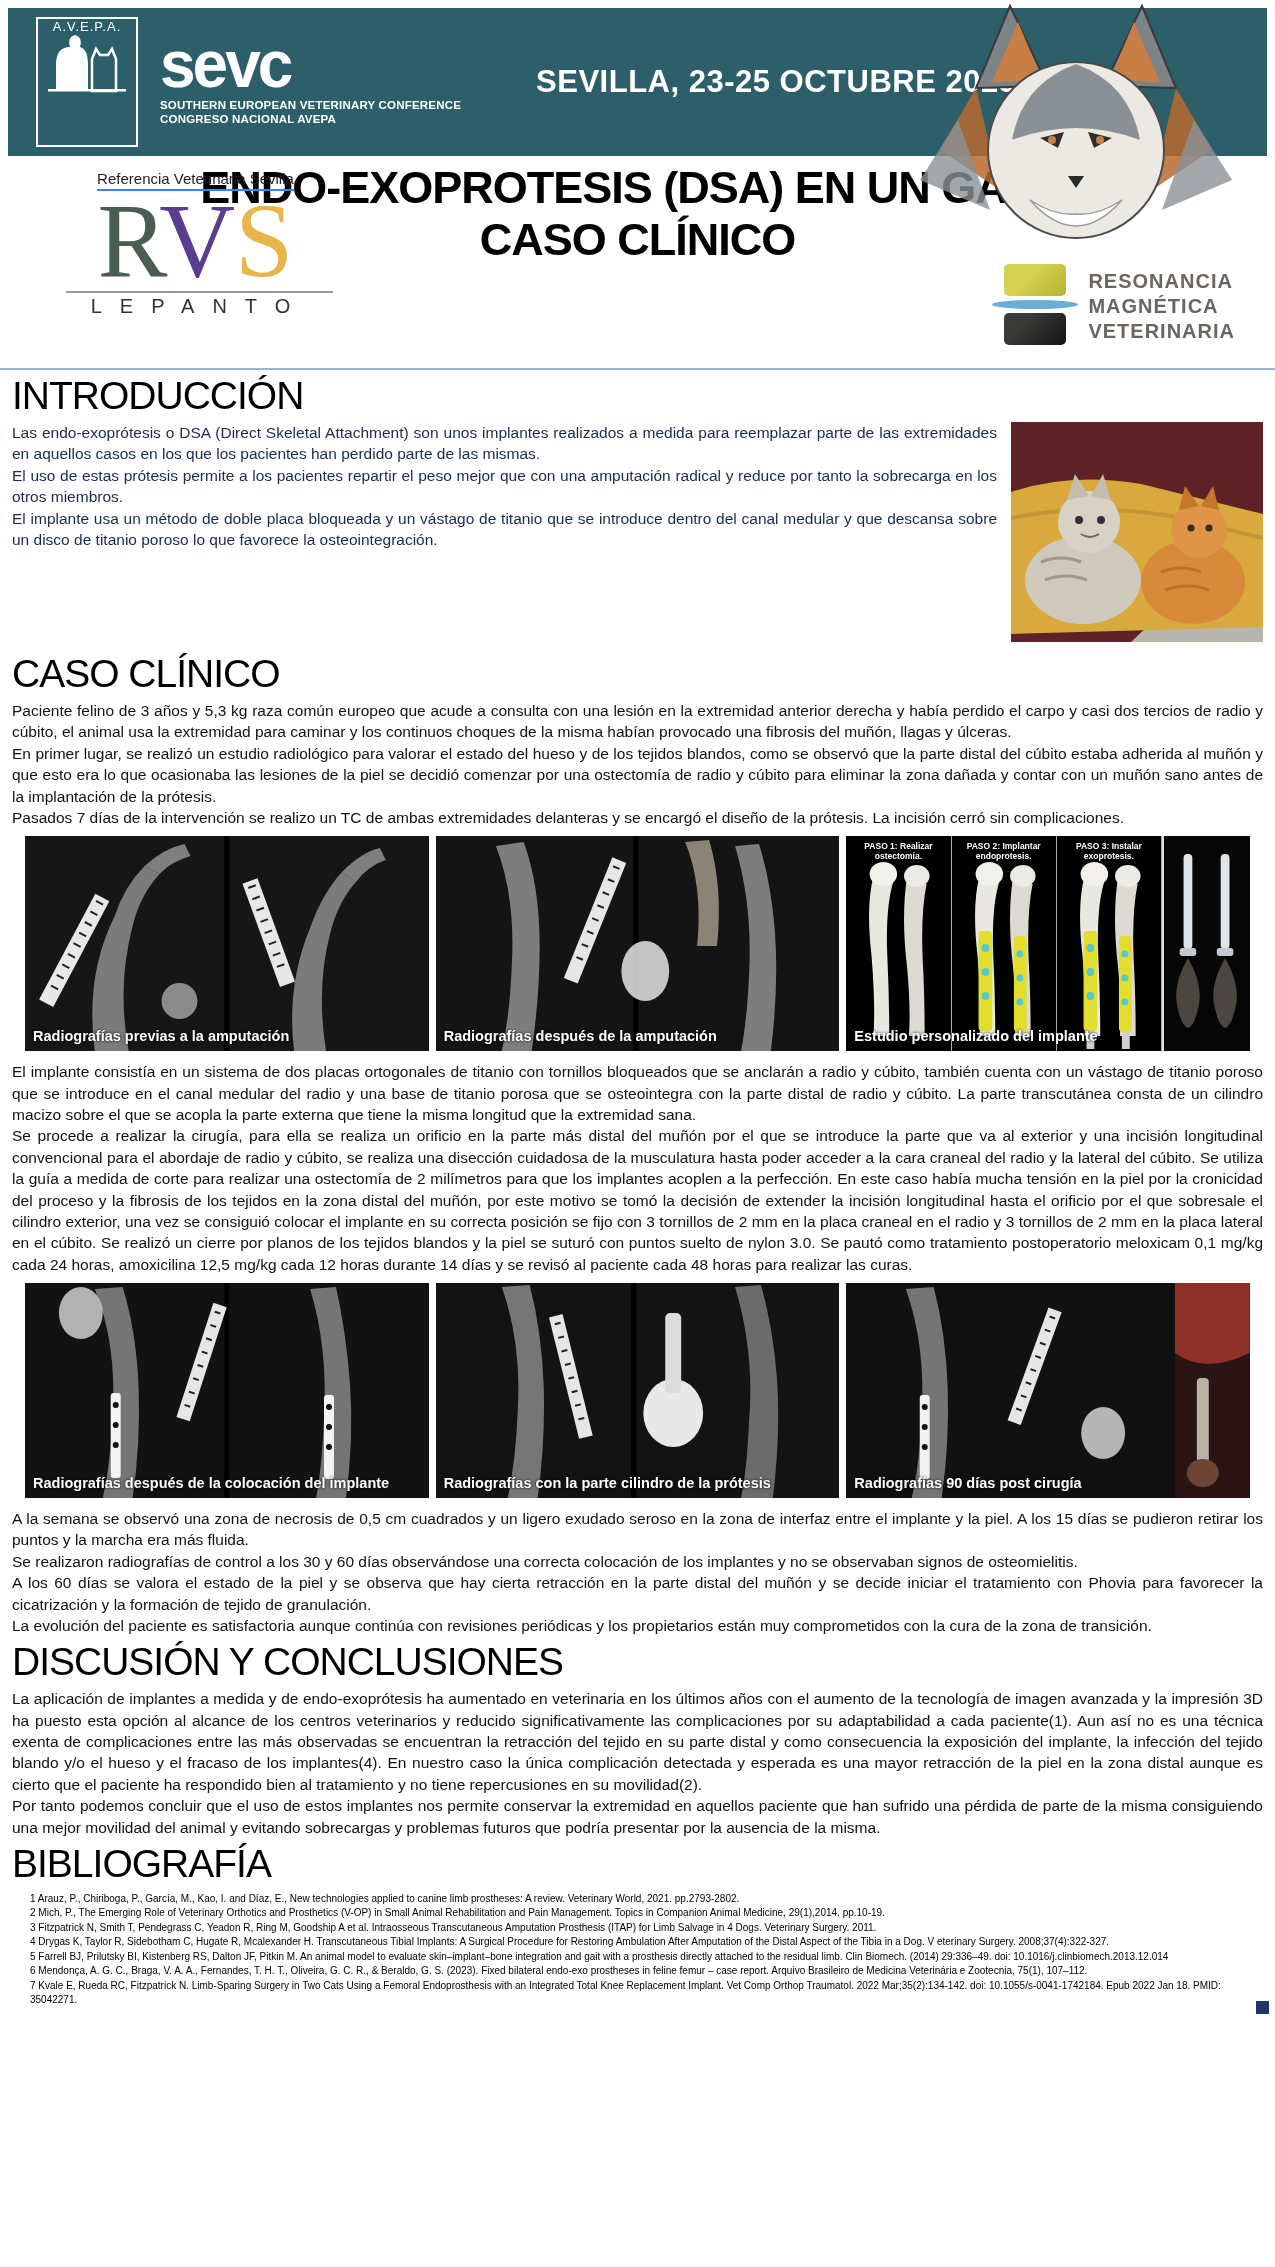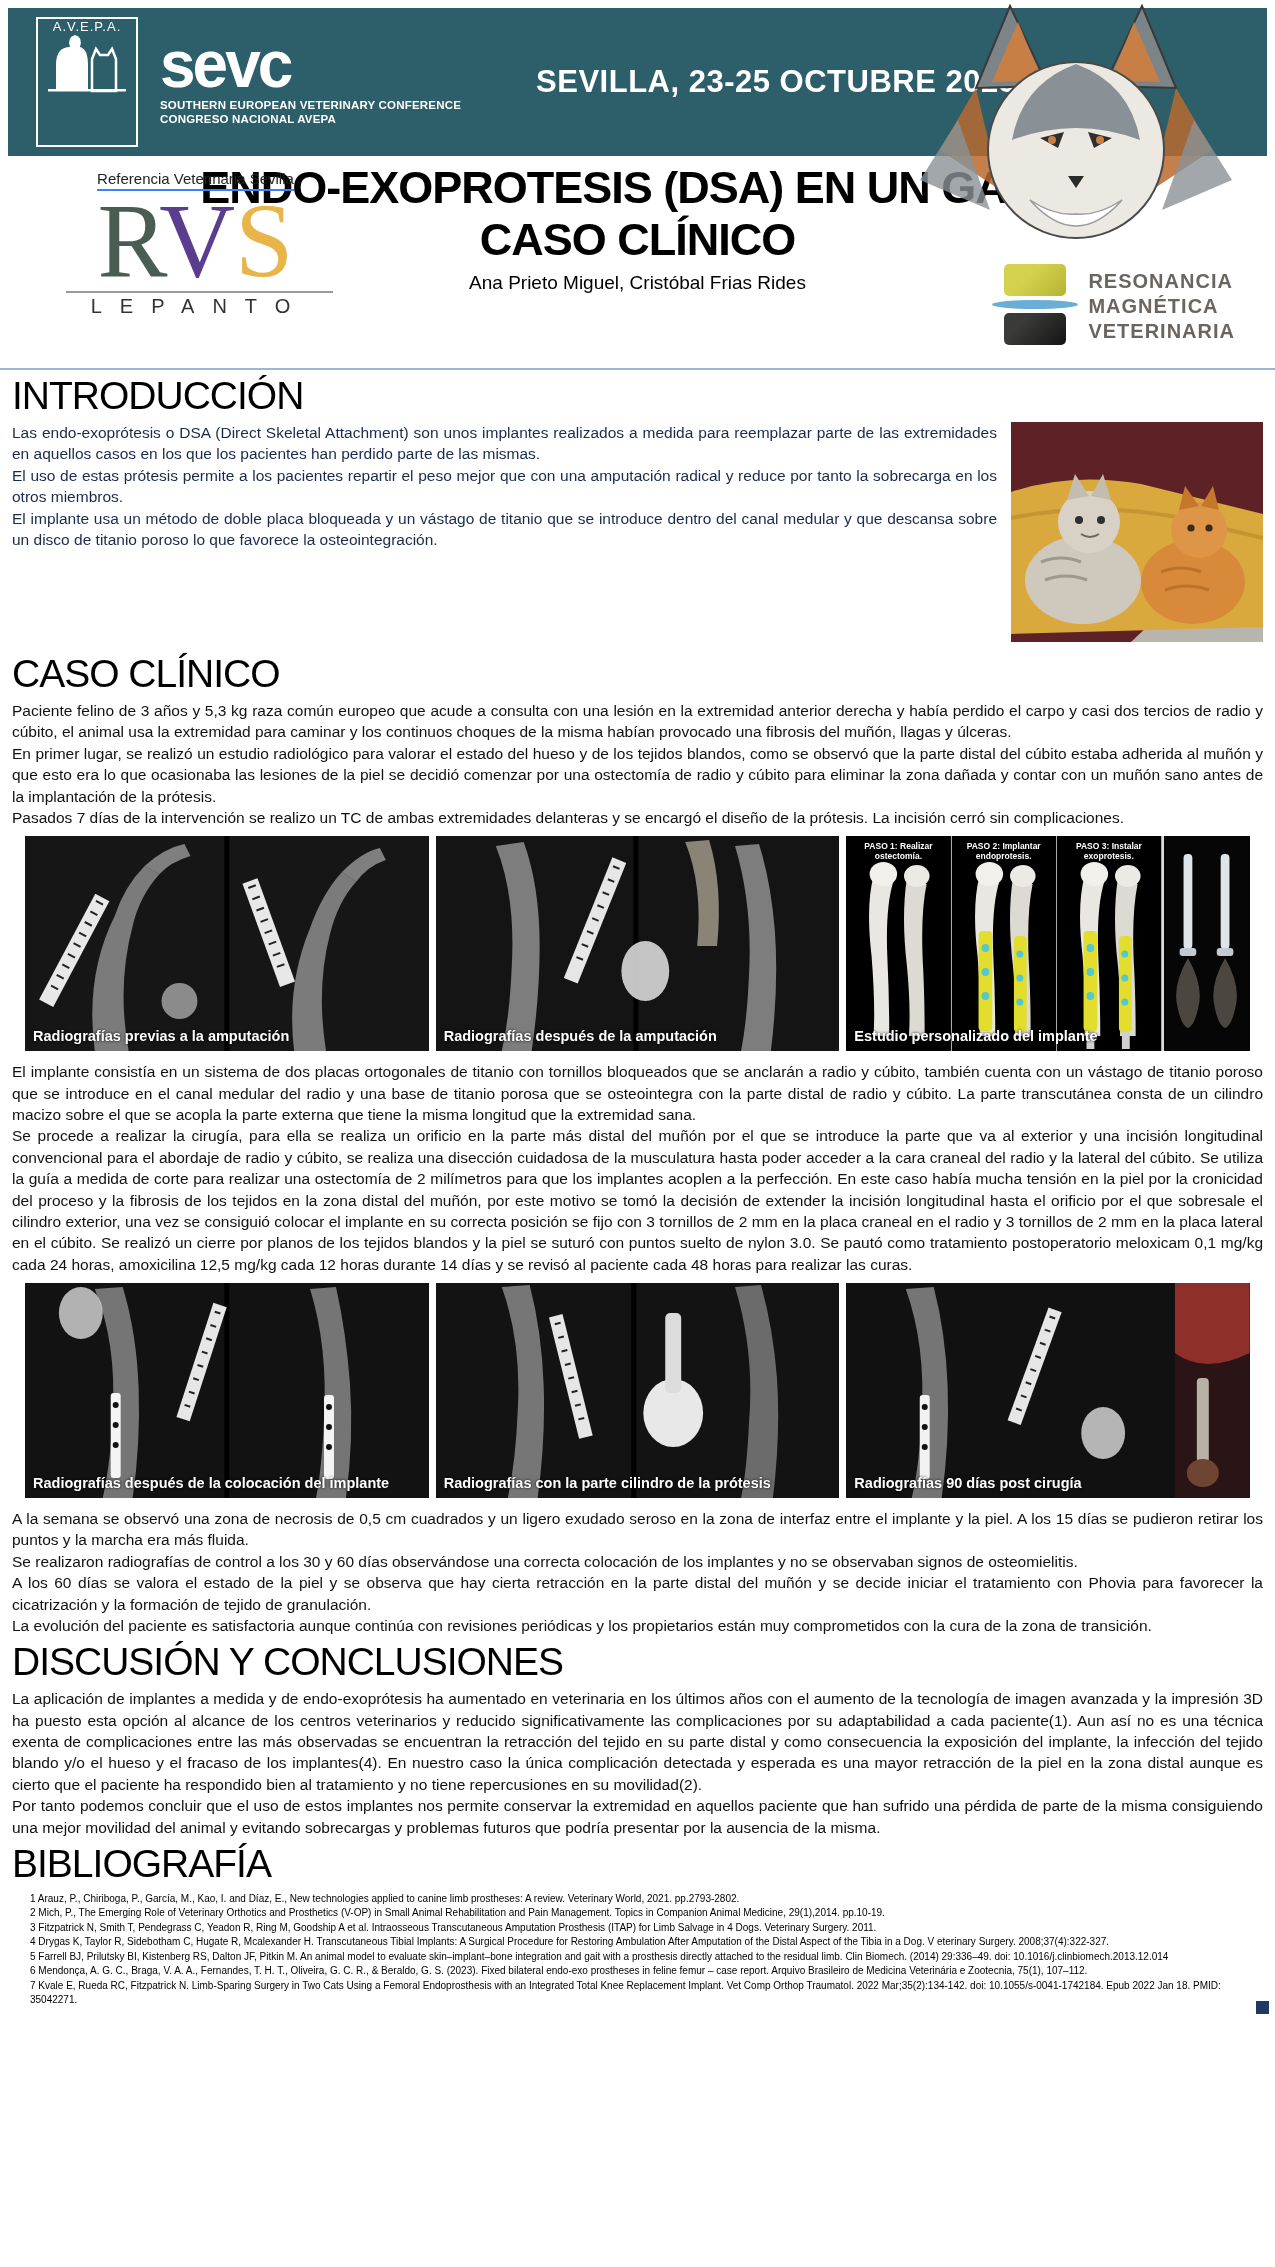--- a/index.html
+++ b/index.html
@@ -139,21 +139,20 @@
 <section class="title-block">
   <div class="rvs">
     <span class="rvs-tagline">Referencia Veterinaria Sevilla</span>
     <div class="rvs-letters"><span class="r">R</span><span class="v">V</span><span class="s">S</span></div>
     <div class="rvs-bottom">LEPANTO</div>
   </div>
 
   <div class="titles">
     <h1 class="title-line">ENDO-EXOPROTESIS (DSA) EN UN GATO.</h1>
     <h1 class="title-line">CASO CLÍNICO</h1>
-    <div class="authors">Ana Prieto Miguel, Cristóbal Frias Rides</div>
   </div>
 
   <div class="rmv">
     <div class="rmv-blocks">
       <div class="rmv-yellow"></div>
       <div class="rmv-blue"></div>
       <div class="rmv-black"></div>
     </div>
     <div class="rmv-text">
       <div>RESONANCIA</div>

